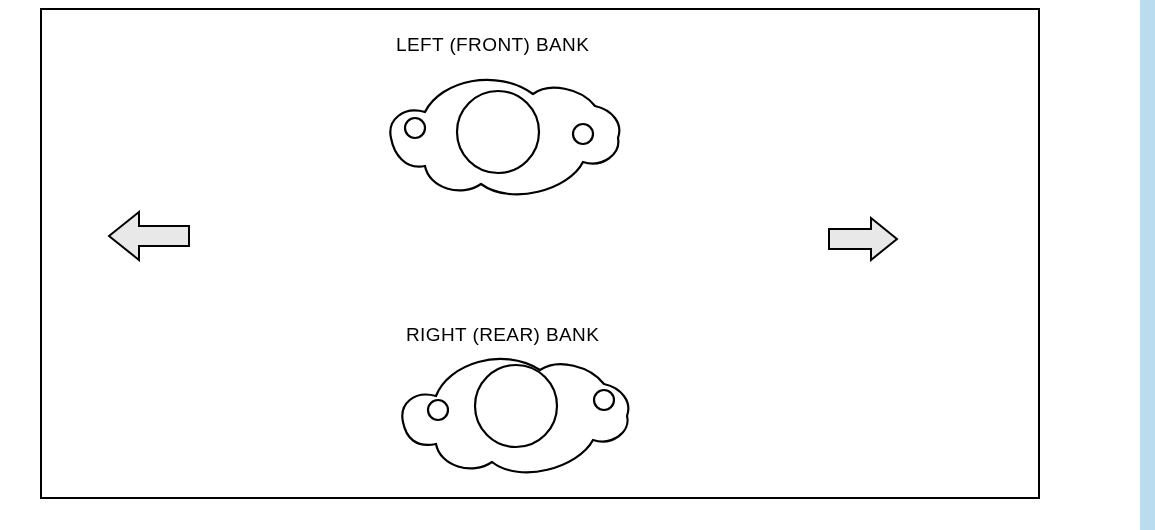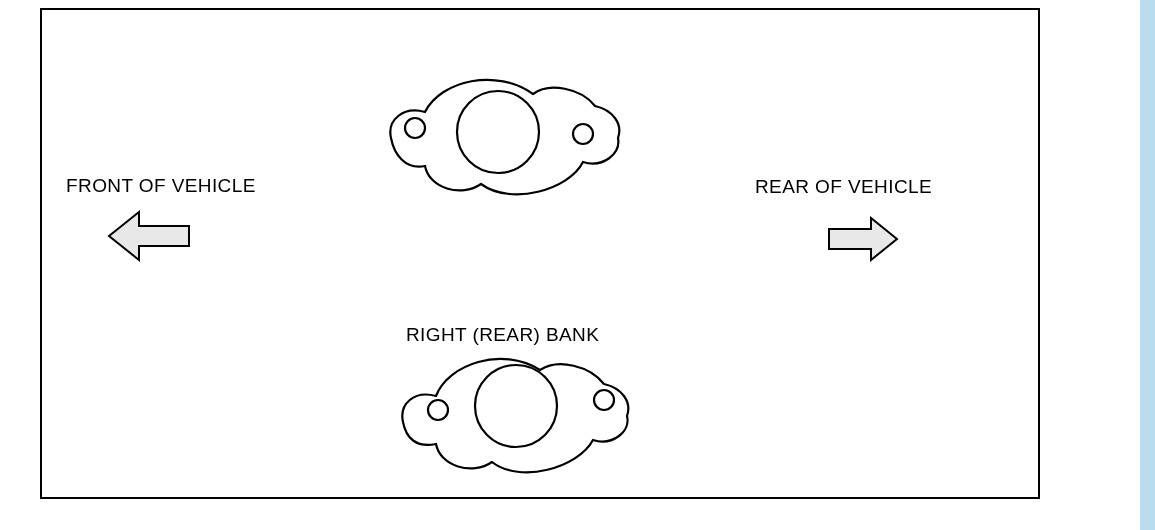--- a/index.html
+++ b/index.html
@@ -56,24 +56,23 @@
 </head>
 <body>
 
 <div class="page">
 
   <div class="diagram-frame">
 
     
   </div>
 
+  <div class="label label-left-bank">LEFT (FRONT) BANK</div>
 
-  <div class="label label-front">FRONT OF VEHICLE</div>
 
-  <div class="label label-rear">REAR OF VEHICLE</div>
 
   <div class="label label-right-bank">RIGHT (REAR) BANK</div>
 
   <div class="gasket-top">
     <svg width="240" height="156" viewBox="0 0 240 156">
       <path d="M 6,80
                C 2,62 18,48 40,54
                C 56,22 112,10 148,36
                C 164,24 196,30 210,48
                C 228,52 238,66 233,80

